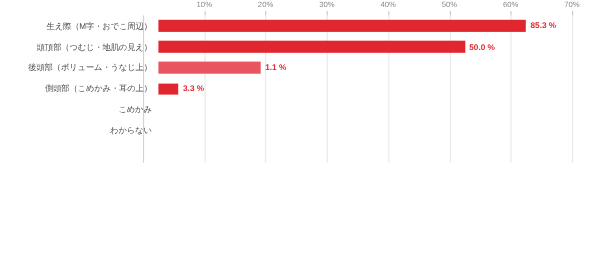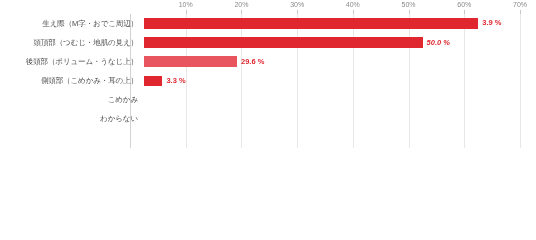--- a/index.html
+++ b/index.html
@@ -60,35 +60,35 @@
       <div class="tick-mark" style="left: 334.286px;"></div>
       <div class="gridline" style="left: 390px; background: rgb(232, 232, 232);"></div>
       <div class="tick-mark" style="left: 390px;"></div>
     </div>
   <div class="axis-line"></div>
   <div class="rows">
       <div class="row" style="top: 0px; height: 19.1429px;">
         <div class="cat-label" style="height: 19.1429px; color: rgb(74, 74, 74);">生え際（M字・おでこ周辺）</div>
         <div class="barwrap" style="height: 19.1429px;">
           <div class="bar" style="width: 334.286px; background: rgb(224, 38, 47);"></div>
-          <div class="bar-value" style="left: 338.286px; color: rgb(224, 38, 47);">3.9 %</div>
+          <div class="bar-value" style="left: 338.286px; color: rgb(224, 38, 47);">85.3 %</div>
         </div>
       </div>
       <div class="row" style="top: 19.1429px; height: 19.1429px;">
         <div class="cat-label" style="height: 19.1429px; color: rgb(74, 74, 74);">頭頂部（つむじ・地肌の見え）</div>
-        <div class="barwrap" style="height: 19.1429px; font-style: italic;">
+        <div class="barwrap" style="height: 19.1429px;">
           <div class="bar" style="width: 278.571px; background: rgb(224, 38, 47);"></div>
           <div class="bar-value" style="left: 282.571px; color: rgb(224, 38, 47);">50.0 %</div>
         </div>
       </div>
       <div class="row" style="top: 38.2857px; height: 19.1429px;">
         <div class="cat-label" style="height: 19.1429px; color: rgb(74, 74, 74);">後頭部（ボリューム・うなじ上）</div>
         <div class="barwrap" style="height: 19.1429px;">
           <div class="bar" style="width: 93.0429px; background: rgb(233, 85, 95);"></div>
-          <div class="bar-value" style="left: 97.0429px; color: rgb(224, 38, 47);">29.6 %</div>
+          <div class="bar-value" style="left: 97.0429px; color: rgb(224, 38, 47);">1.1 %</div>
         </div>
       </div>
       <div class="row" style="top: 57.4286px; height: 19.1429px;">
         <div class="cat-label" style="height: 19.1429px; color: rgb(74, 74, 74);">側頭部（こめかみ・耳の上）</div>
         <div class="barwrap" style="height: 19.1429px; padding-left: 32px;">
           <div class="bar" style="width: 18.3857px; background: rgb(224, 38, 47);"></div>
           <div class="bar-value" style="left: 22.3857px; color: rgb(224, 38, 47);">3.3 %</div>
         </div>
       </div>
       <div class="row" style="top: 76.5714px; height: 19.1429px;">

